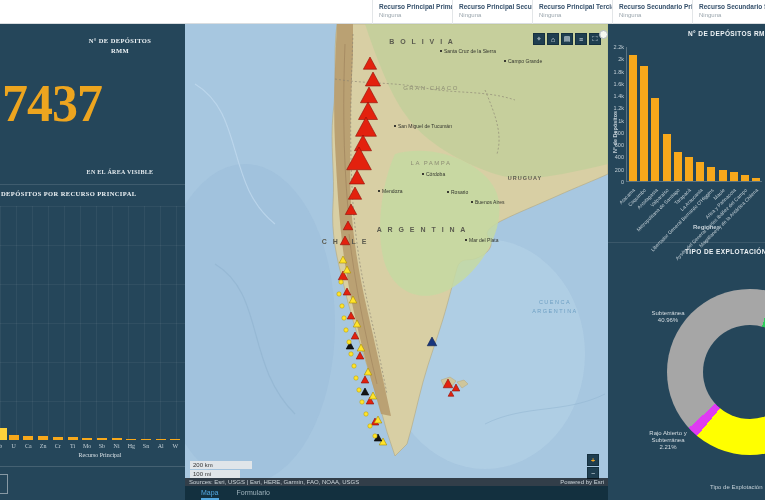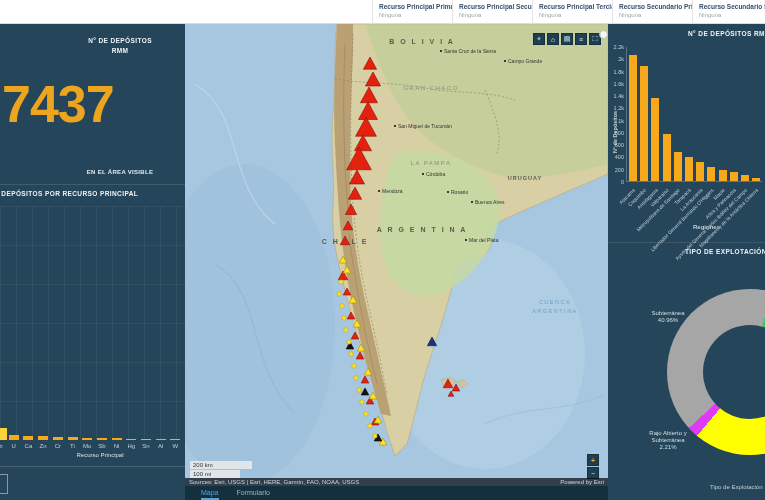--- a/index.html
+++ b/index.html
@@ -10,21 +10,21 @@
   
   #topbar { position:absolute; left:0; top:0; width:765px; height:24px; background:#ffffff;
             border-bottom:1px solid #d9dde0; z-index:30; }
   .filter-box { position:absolute; top:0; height:24px; width:80px; border-left:1px solid #e3e6e8;
                 padding:3px 0 0 6px; overflow:hidden; }
   .filter-label { font-size:6.5px; font-weight:bold; color:#35506b; white-space:nowrap; }
   .filter-value { font-size:6px; color:#9aa5ad; margin-top:2px; white-space:nowrap; }
 
   
   .panel { position:absolute; background:#25465a; }
-  #left-panel  { left:0;   top:24px; width:213px; height:476px; overflow:hidden; }
+  #left-panel  { left:0;   top:24px; width:213px; height:476px; overflow:hidden;font-family:Liberation Serif, serif; }
   #right-panel { left:608px; top:24px; width:157px; height:476px; overflow:hidden; }
 
   .widget-title { font-size:6.5px; font-weight:bold; color:#eef3f6; letter-spacing:.4px;
                   white-space:nowrap; position:absolute; }
   .axis-text { font-size:6px; color:#c3cfd6; position:absolute; white-space:nowrap; }
 
   #indicator-title { left:0; top:12px; width:240px; text-align:center; line-height:10px; }
   #indicator-value { position:absolute; left:2px; top:50px; font-size:52px; font-weight:bold;
                      color:#eda51f; letter-spacing:-1px; }
   #indicator-sub { left:0; top:145px; width:240px; text-align:center; font-size:6px;

